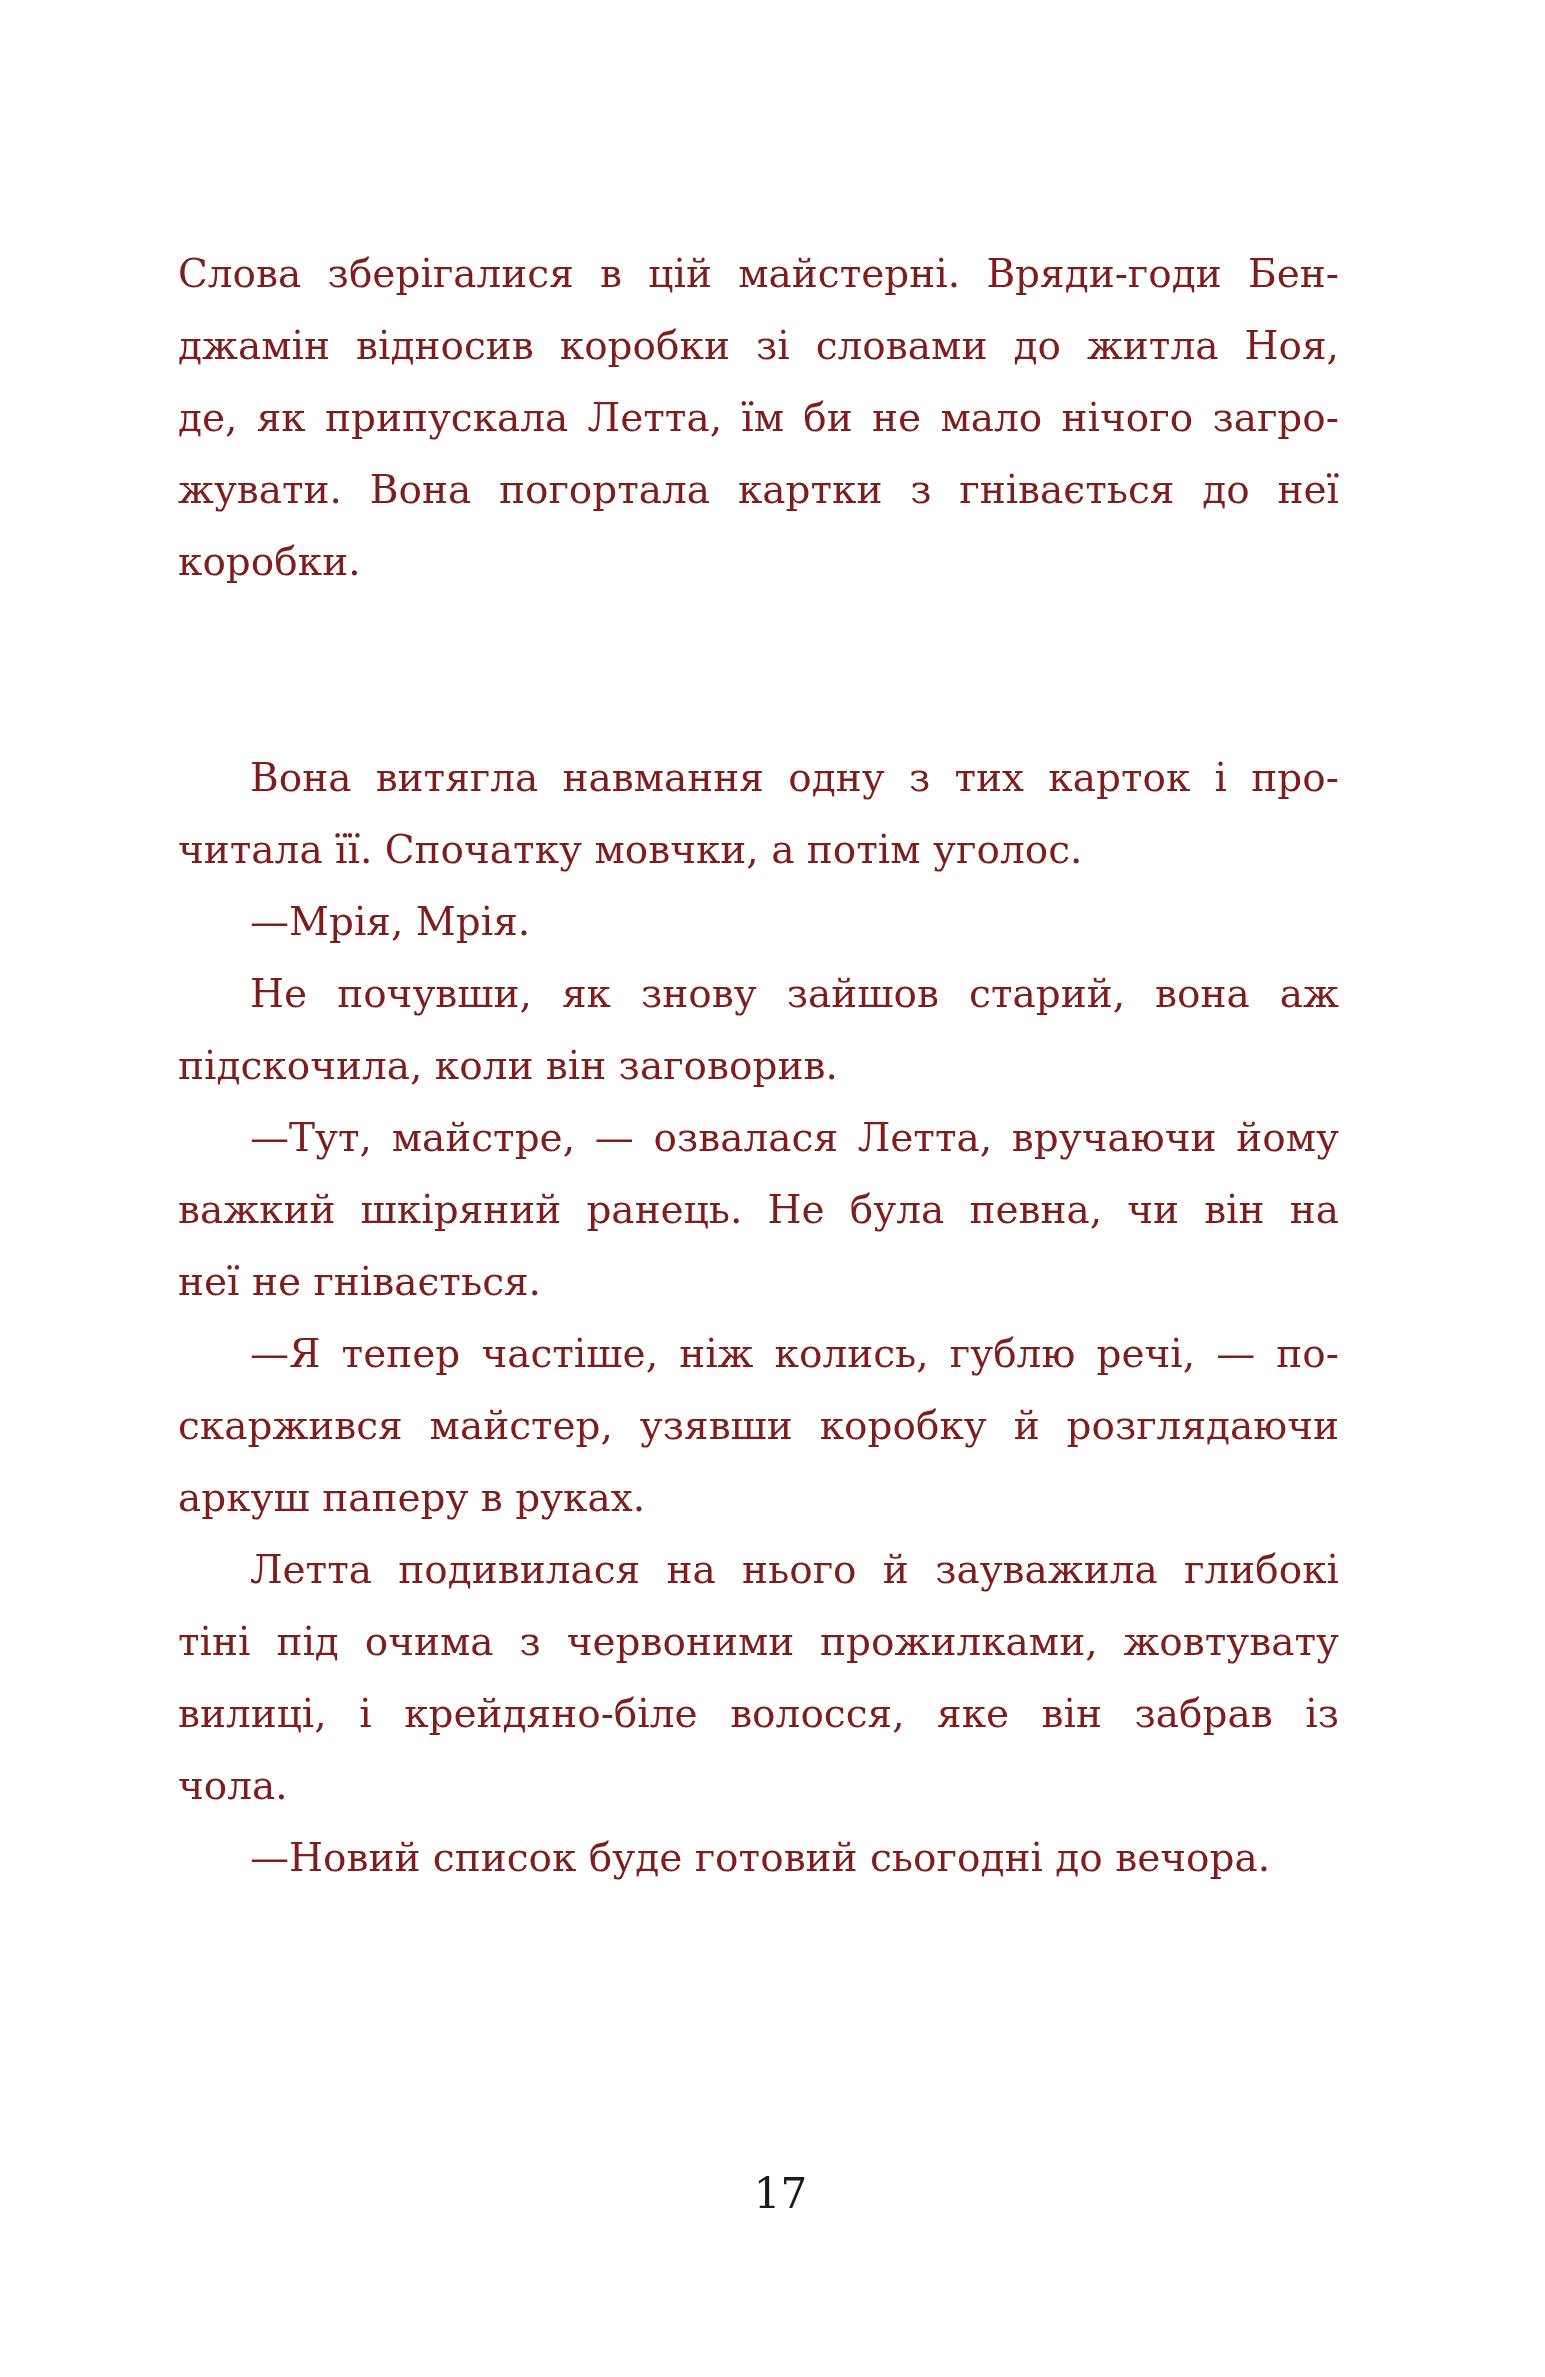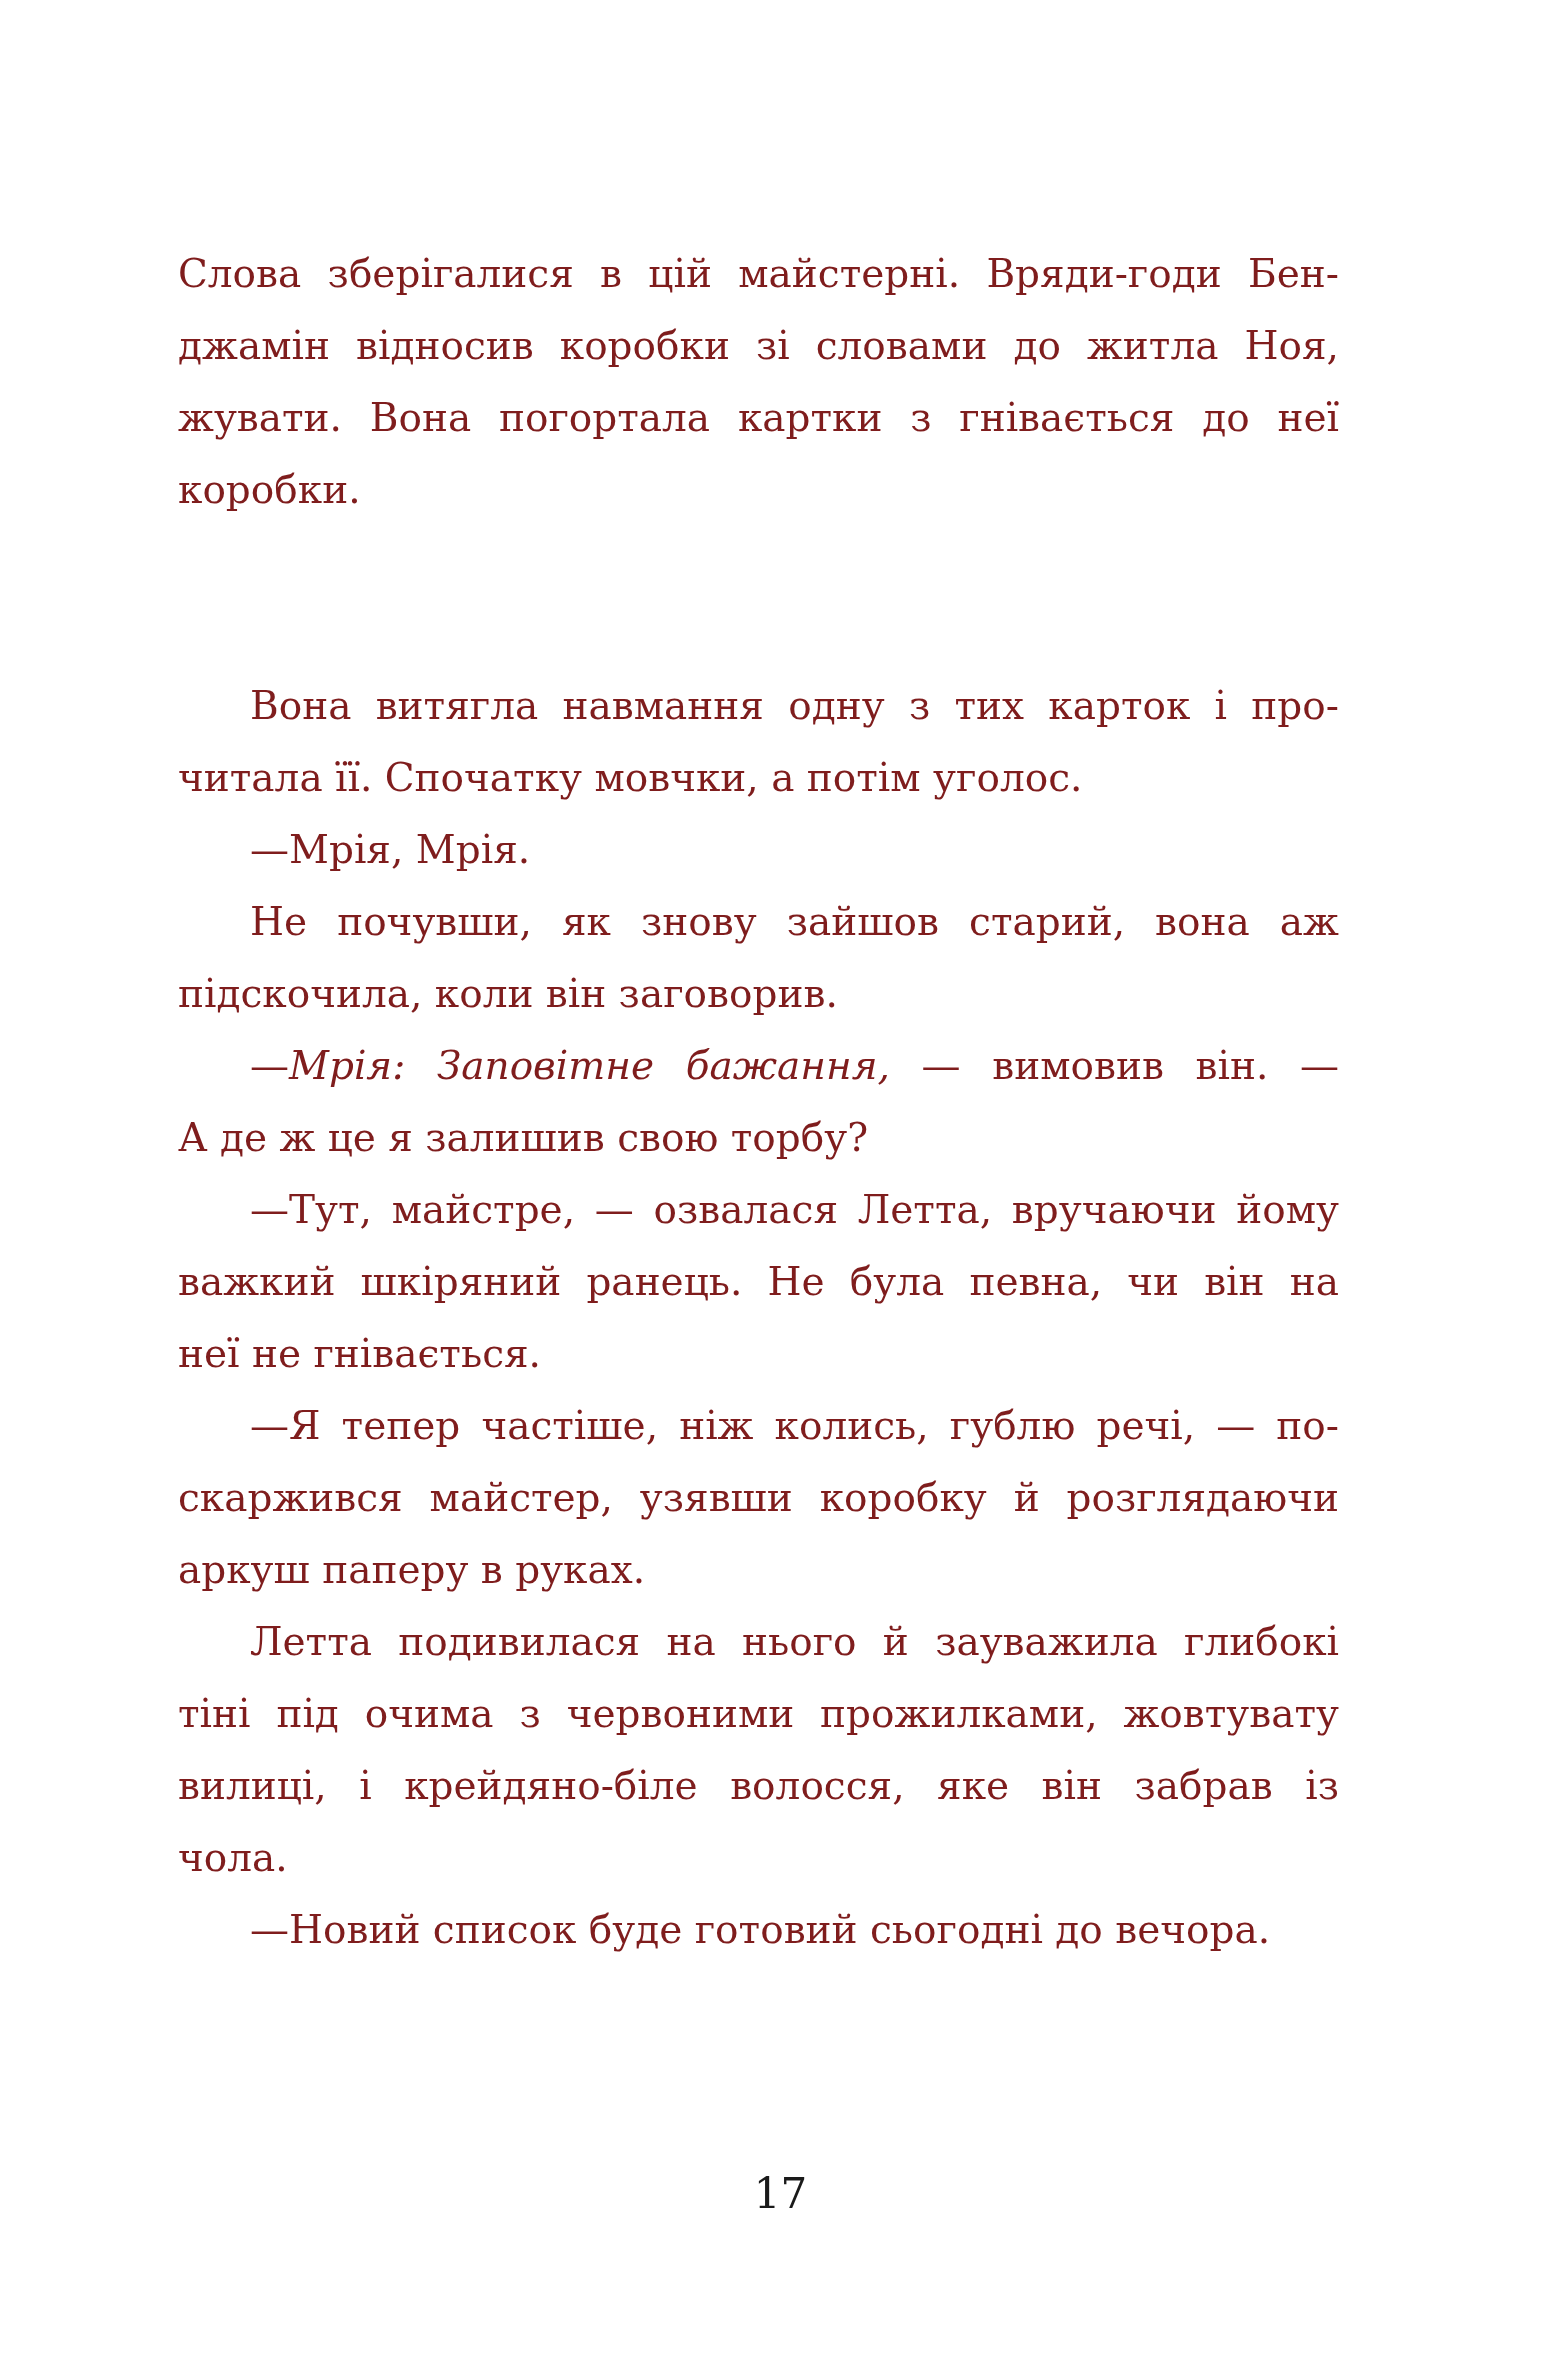--- a/index.html
+++ b/index.html
@@ -21,20 +21,21 @@
   }
 </style>
 </head>
 <body>
 
 <div class="page">
 
   <div>
     <span class="line">Слова зберігалися в цій майстерні. Вряди-годи Бен-</span>
     <span class="line">джамін відносив коробки зі словами до житла Ноя,</span>
+    <span class="line">де, як припускала Летта, їм би не мало нічого загро-</span>
     <span class="line">жувати. Вона погортала картки з гнівається до неї</span>
     <span class="line last">коробки.</span>
   </div>
   <div class="gap"></div>
 
   <div class="gap"></div>
 
   <div>
     <span class="line indent">Вона витягла навмання одну з тих карток і про-</span>
     <span class="line last">читала її. Спочатку мовчки, а потім уголос.</span>
@@ -42,24 +43,20 @@
 
   <div>
     <span class="line last indent">—Мрія, Мрія.</span>
   </div>
 
   <div>
     <span class="line indent">Не почувши, як знову зайшов старий, вона аж</span>
     <span class="line last">підскочила, коли він заговорив.</span>
   </div>
 
-  <div>
-    <span class="line indent"><span>—</span><span class="it">Мрія: Заповітне бажання,</span><span> — вимовив він. —</span></span>
-    <span class="line last">А де ж це я залишив свою торбу?</span>
-  </div>
 
   <div>
     <span class="line indent">—Тут, майстре, — озвалася Летта, вручаючи йому</span>
     <span class="line">важкий шкіряний ранець. Не була певна, чи він на</span>
     <span class="line last">неї не гнівається.</span>
   </div>
 
   <div>
     <span class="line indent">—Я тепер частіше, ніж колись, гублю речі, — по-</span>
     <span class="line">скаржився майстер, узявши коробку й розглядаючи</span>

